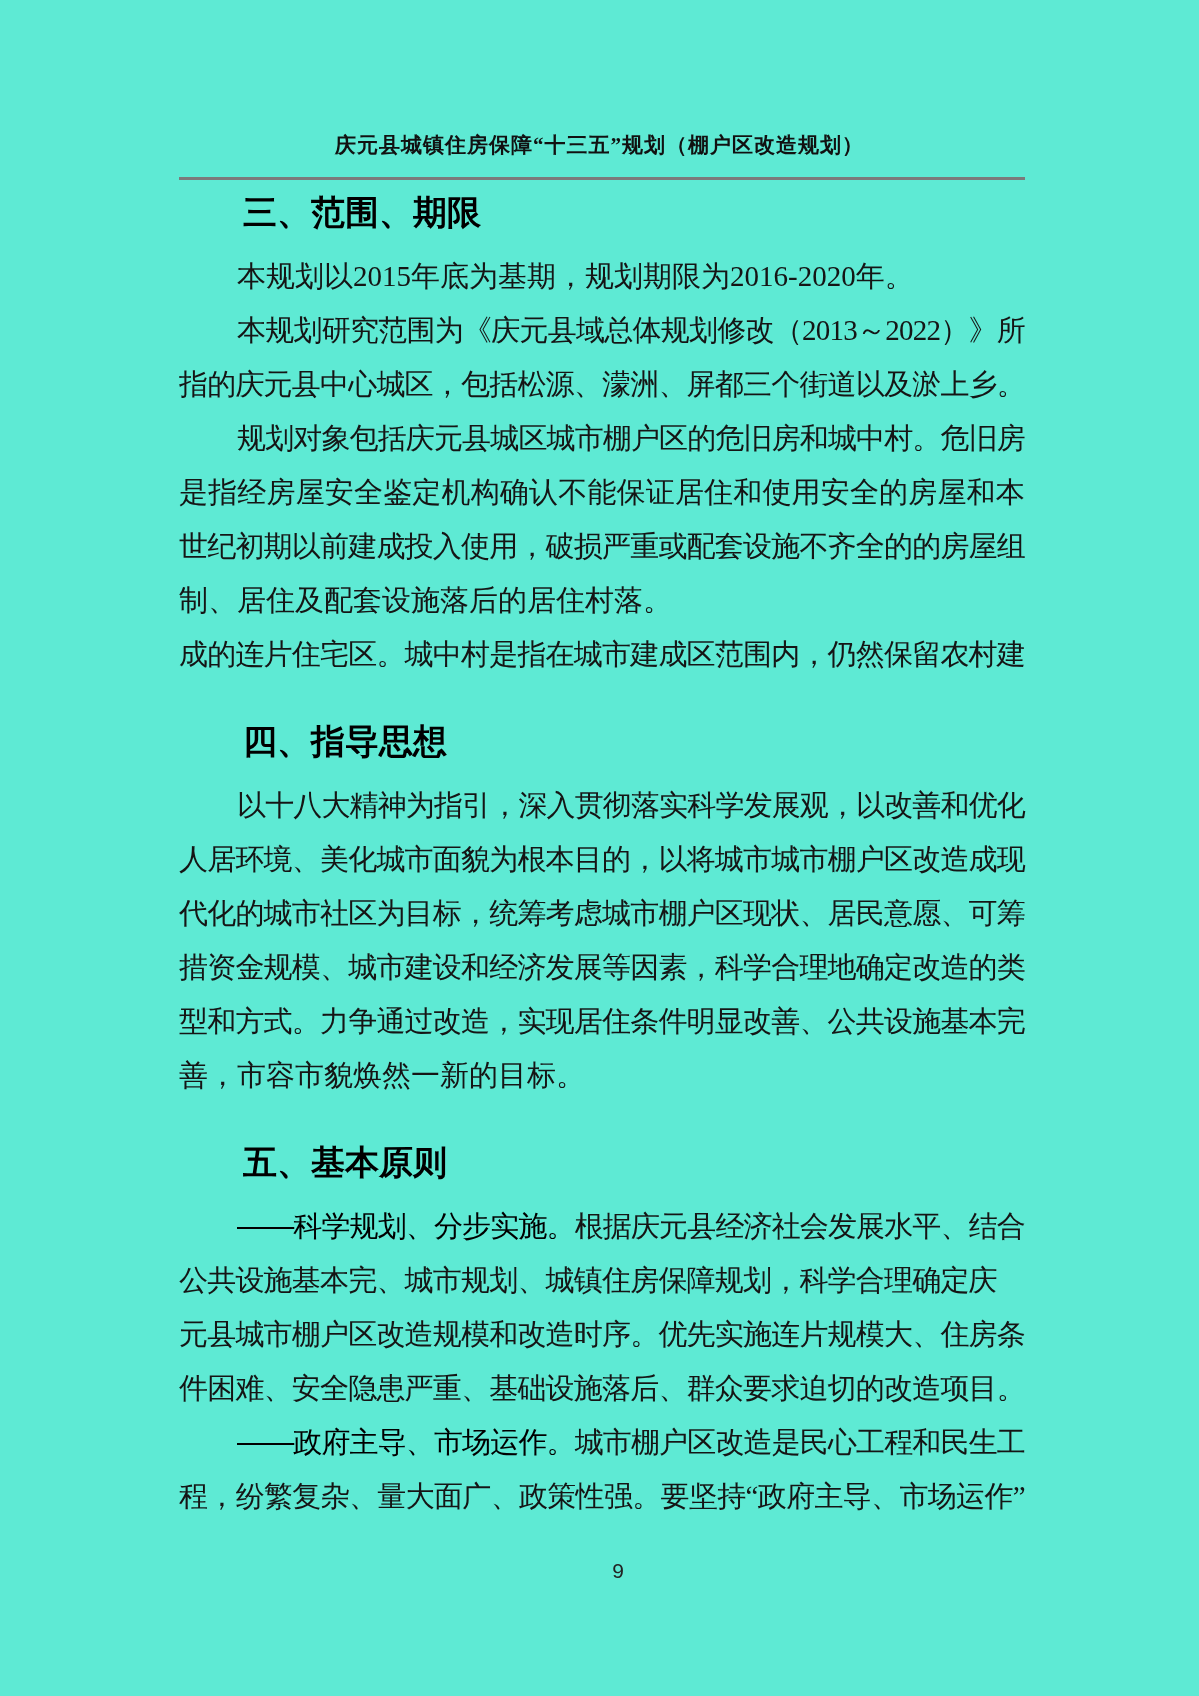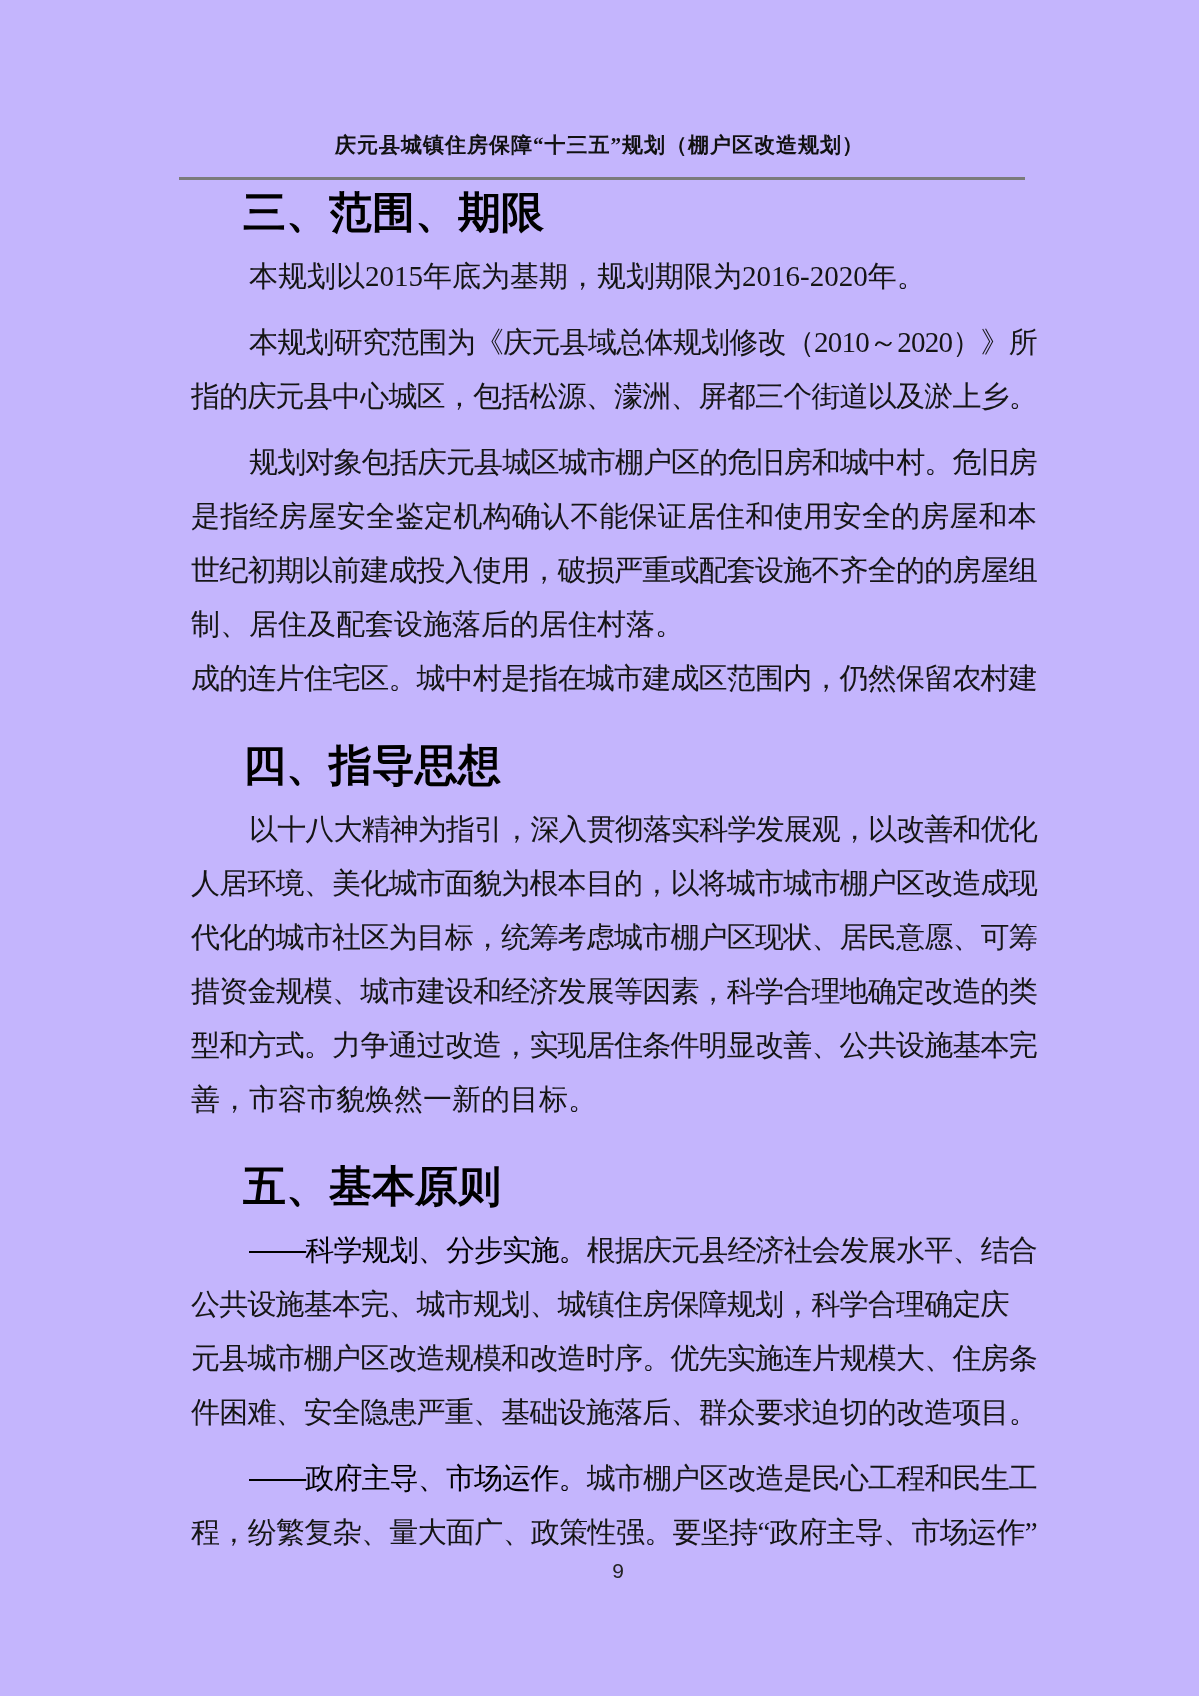--- a/index.html
+++ b/index.html
@@ -1,20 +1,20 @@
 <!DOCTYPE html>
 <html lang="zh"><head>
 <meta charset="utf-8">
 <style>
   html, body { margin: 0; padding: 0; background: #ffffff; }
   .page {
     position: relative;
     width: 1199px;
     height: 1696px;
-    background: #c4b5fd;
+    background: #5eead4;
     color: #151515;
     font-family: "Liberation Serif", serif;
     overflow: hidden;
   }
   .header { padding-top: 134px; }
   .header-title {
     text-align: center;
     font-size: 21px;
     line-height: 22px;
     font-weight: bold;
@@ -22,28 +22,28 @@
     letter-spacing: 1px;
   }
   .header-rule {
     margin: 21px 174px 0 179px;
     border-top: 3px solid #7b7b7b;
     height: 0;
   }
   .content { margin: 0 174px 0 179px; width: 846px; }
   .section-heading {
     font-family: "Liberation Sans", sans-serif;
-    font-size: 43px;
+    font-size: 34px;
     line-height: 38px;
     font-weight: bold;
     color: #000000;
     margin: 41px 0 18px 64px;
   }
   .section:first-child .section-heading { margin-top: 13px; }
-  .paragraph { margin: 12px; }
+  .paragraph { margin: 0; }
   .pline {
     font-size: 29px;
     line-height: 54px;
     white-space: nowrap;
     color: #151515;
   }
   .pline.first { padding-left: 58px; }
   .lead {
     font-family: "Liberation Sans", sans-serif;
     font-weight: normal;
@@ -71,21 +71,21 @@
     <div class="header-rule" style="border-top-color: rgb(123, 123, 123);"></div>
   </div>
 
   <div class="content" id="content">
       <section class="section">
         <h2 class="section-heading">三、范围、期限</h2>
         <div class="paragraph">
           <div class="pline first"><span class="measure">本规划以2015年底为基期，规划期限为2016-2020年。</span></div>
         </div>
         <div class="paragraph">
-          <div class="pline first" style="letter-spacing: -0.75px;"><span class="measure">本规划研究范围为《庆元县域总体规划修改（2010～2020）》所</span></div>
+          <div class="pline first" style="letter-spacing: -0.75px;"><span class="measure">本规划研究范围为《庆元县域总体规划修改（2013～2022）》所</span></div>
           <div class="pline" style="letter-spacing: -0.8px;"><span class="measure">指的庆元县中心城区，包括松源、濛洲、屏都三个街道以及淤上乡。</span></div>
         </div>
         <div class="paragraph">
           <div class="pline first" style="letter-spacing: -0.86px;"><span class="measure">规划对象包括庆元县城区城市棚户区的危旧房和城中村。危旧房</span></div>
           <div class="pline" style="letter-spacing: 0.17px;"><span class="measure">是指经房屋安全鉴定机构确认不能保证居住和使用安全的房屋和本</span></div>
           <div class="pline" style="letter-spacing: -0.8px;"><span class="measure">世纪初期以前建成投入使用，破损严重或配套设施不齐全的的房屋组</span></div>
           <div class="pline"><span class="measure">制、居住及配套设施落后的居住村落。</span></div>
           <div class="pline" style="letter-spacing: -0.8px;"><span class="measure">成的连片住宅区。城中村是指在城市建成区范围内，仍然保留农村建</span></div>
         </div>
       </section>

